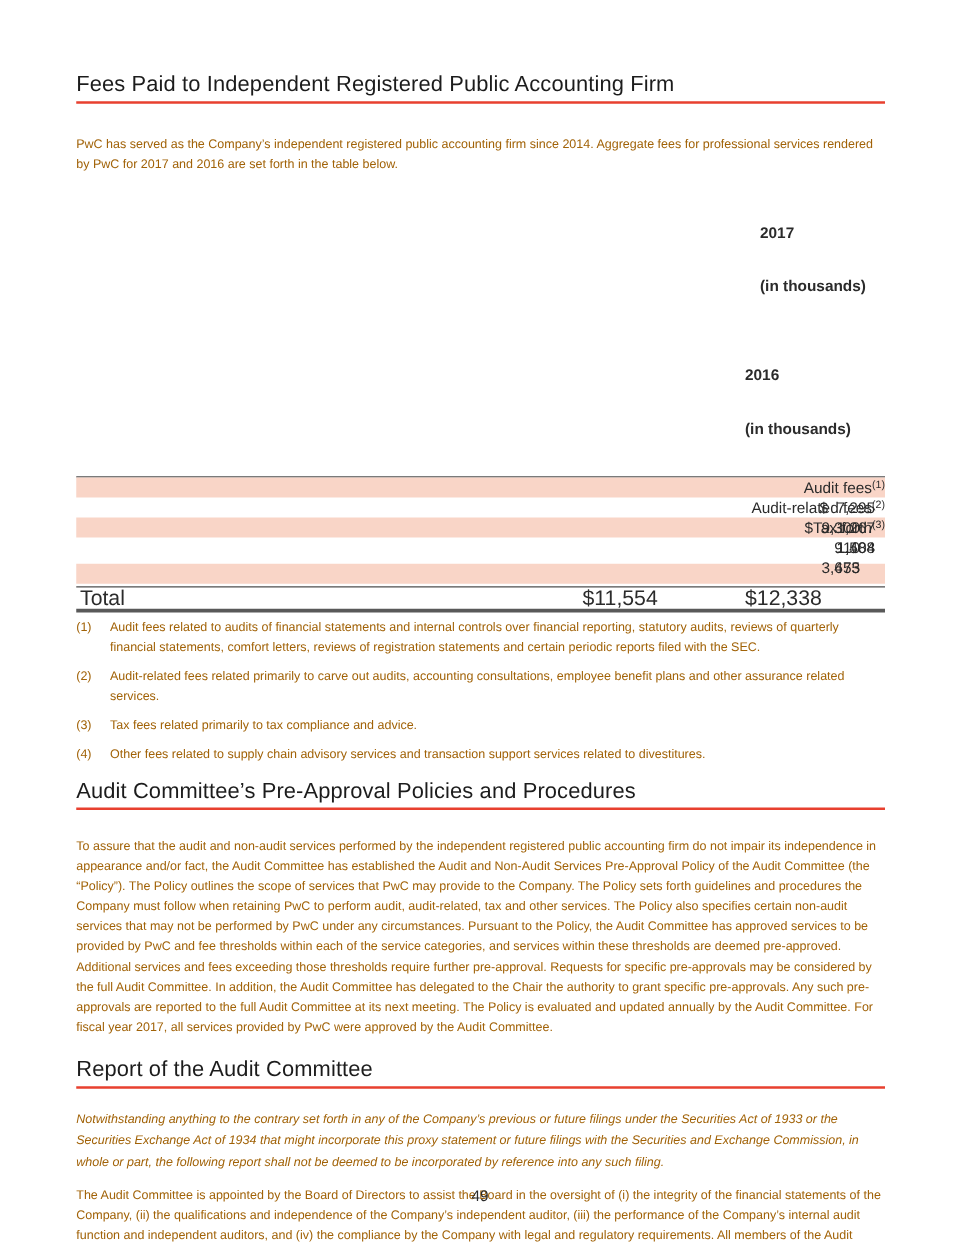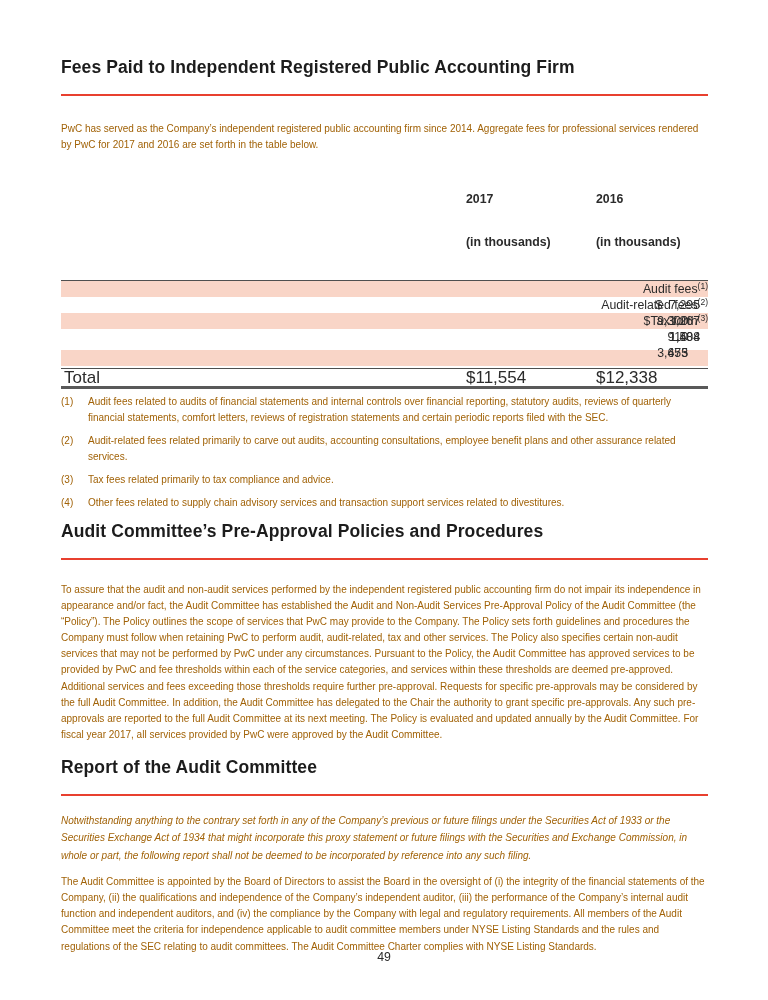--- a/index.html
+++ b/index.html
@@ -13,25 +13,25 @@
     overflow: hidden;
   }
   .content {
     position: absolute;
     left: 61px;
     right: 60px;
     top: 0;
   }
   .section-heading {
     font-size: 17.5px;
-    font-weight: bold;
+    font-weight: normal;
     color: #1c1c1c;
     line-height: 21px;
     letter-spacing: 0.1px;
-    padding-bottom: 16px;
+    padding-bottom: 3px;
     border-bottom: 2.5px solid #e8402f;
     margin: 0;
   }
   .h-fees { margin-top: 57px; }
   .h-preapproval { margin-top: 10px; }
   .h-report { margin-top: 14px; }
   .para {
     font-size: 10px;
     line-height: 16px;
     color: #a16207;
@@ -43,21 +43,21 @@
   .p-report { margin-top: 10px; line-height: 16.1px; }
 
   
   .fee-table { margin-top: 11px; }
   .trow { display: flex; align-items: flex-end; }
   .c-label { flex: 1; padding-left: 3px; }
   .c-num  { width: 100px; white-space: pre; }
   .c-2016 { margin-left: 30px; margin-right: 12px; }
   .thead { font-weight: bold; font-size: 12.3px; }
   .thead .hline { line-height: 15px; text-align: left; }
-  .head-rule { border-bottom: 1.5px solid #4f4f4f; padding-bottom: 2px; }
+  .head-rule { border-bottom: 1.5px solid #4f4f4f; padding-bottom: 2px; flex-direction: column; }
   .drow {
     height: 16px;
     line-height: 16px;
     font-size: 12.3px;
     flex-direction: column;
   }
   .drow .c-num { text-align: right; padding-right: 8px; }
   .pink { background: #f9d5c7; }
   .spacer-row { margin-top: 5px; height: 16px; }
   .total-row {

